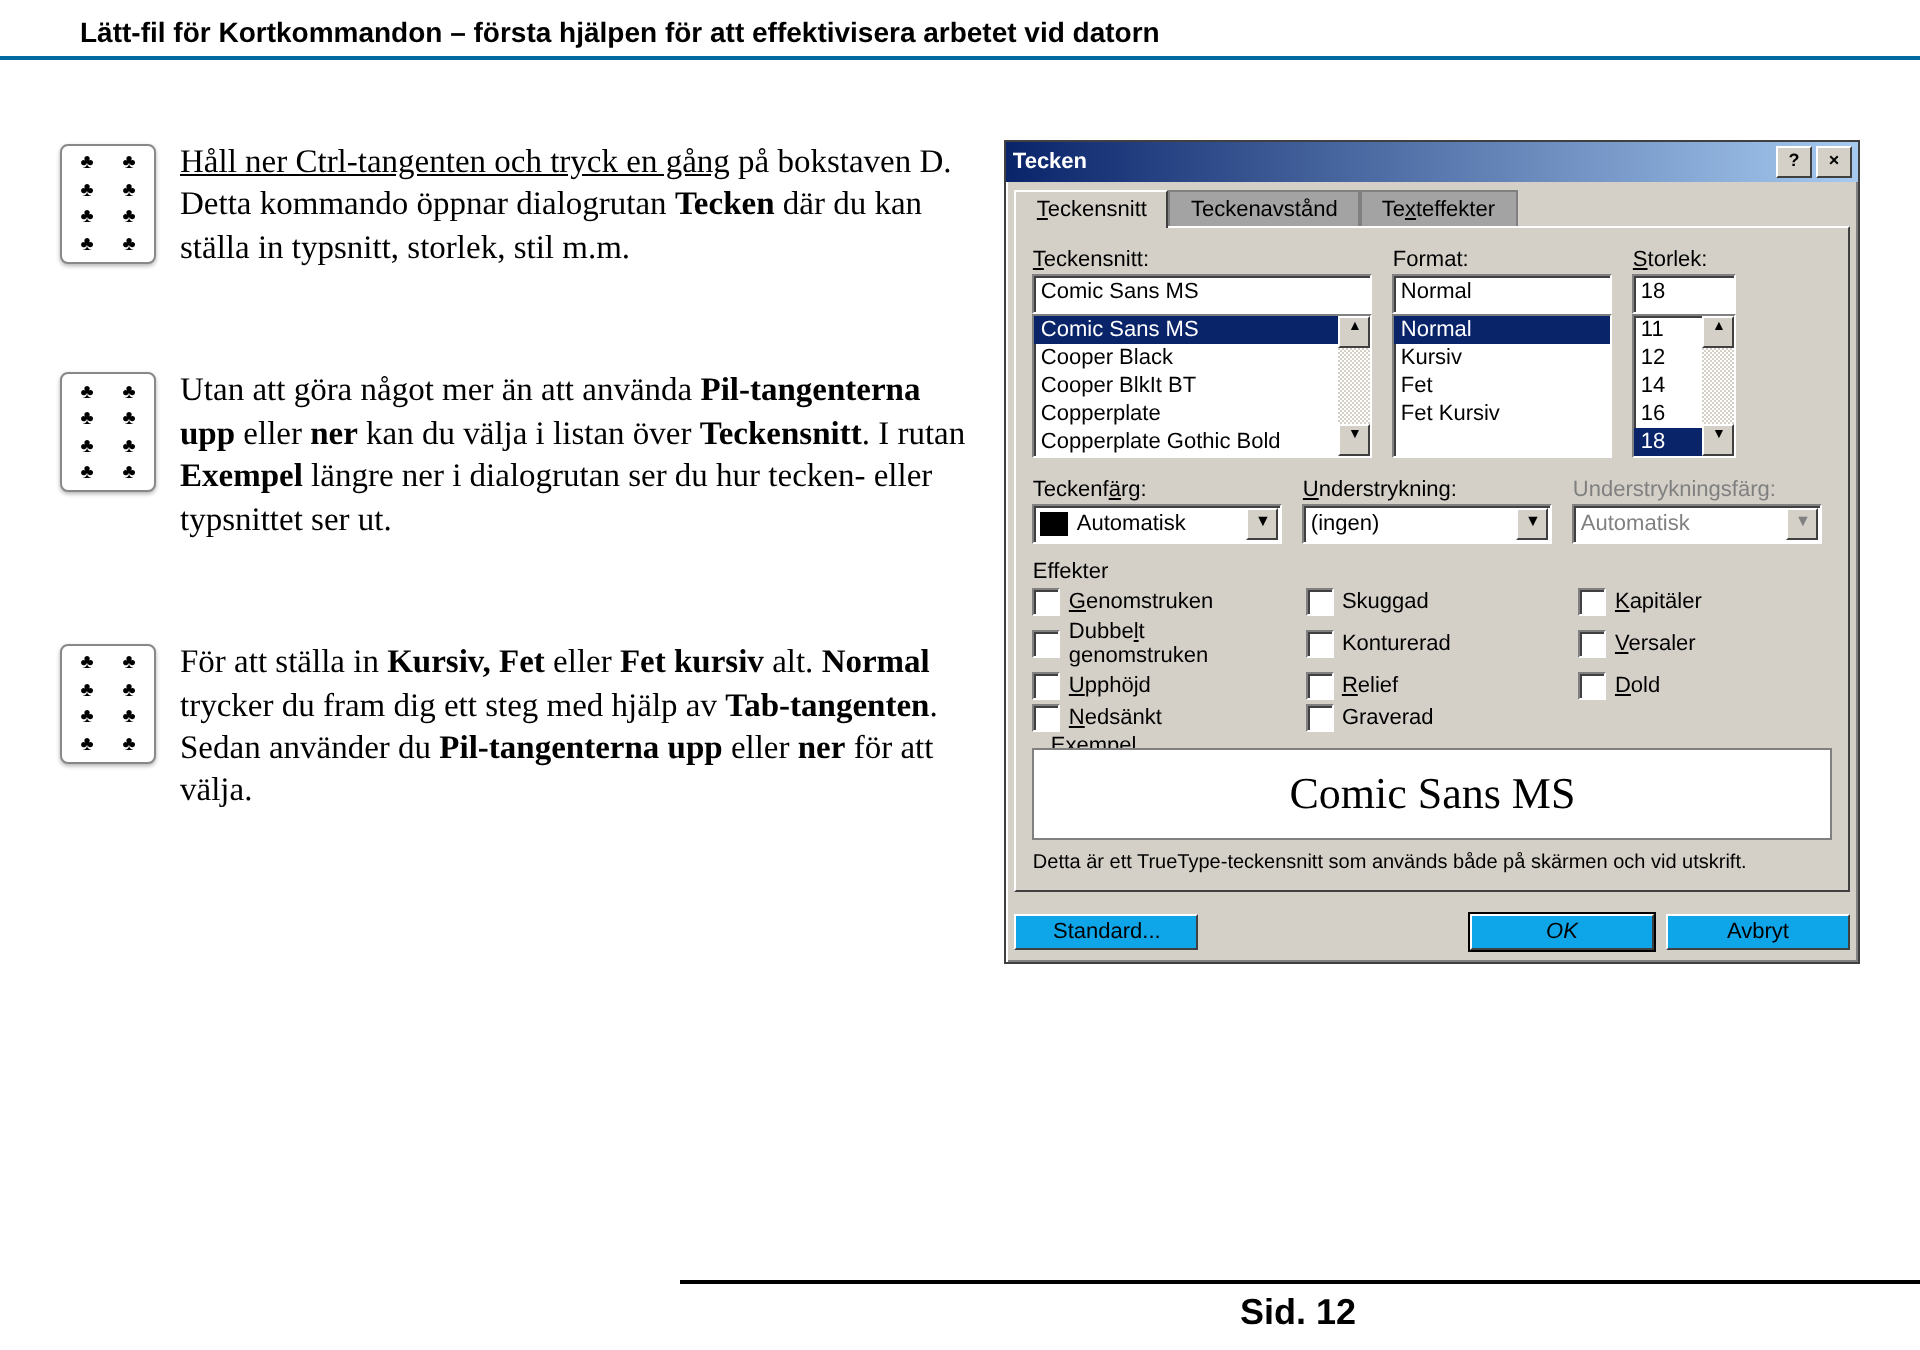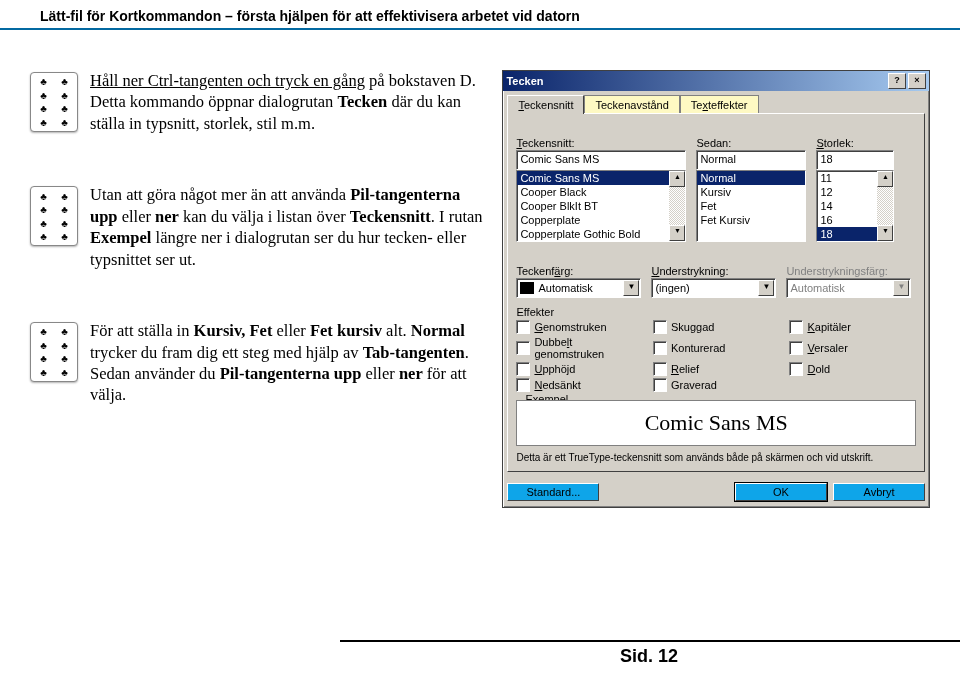--- a/index.html
+++ b/index.html
@@ -90,42 +90,42 @@
     line-height: 12px;
     color: #000;
     font-weight: bold;
   }
   .tabs {
     display: flex;
     padding: 4px 4px 0 4px;
   }
   .tab {
     padding: 3px 10px;
-    background: #fef9c3;
+    background: #a3a3a3;
     border: 1px solid #808080;
     border-bottom: none;
     margin-right: 0px;
     position: relative;
   }
   .tab.active {
     background: #d4d0c8;
     border-color: #fff #404040 #d4d0c8 #fff;
     z-index: 2;
   }
   .tab-panel {
     border: 1px solid #fff;
     border-right-color: #404040;
     border-bottom-color: #404040;
     margin: 0 4px 4px 4px;
     padding: 10px 8px 8px 8px;
     position: relative;
     top: -1px;
   }
   .row { display: flex; gap: 10px; margin-bottom: 2px; }
-  .col { display: flex; flex-direction: column; margin-top: 13px; }
+  .col { display: flex; flex-direction: column; }
   .lbl { margin-bottom: 1px; }
   .input, .combo {
     background: #fff;
     border: 1px solid #808080;
     border-right-color: #fff;
     border-bottom-color: #fff;
     box-shadow: inset 1px 1px 0 #404040;
     padding: 1px 3px;
     font-family: Tahoma, sans-serif;
     font-size: 11px;
@@ -231,21 +231,21 @@
     min-width: 70px;
     padding: 2px 10px;
     background: #0ea5e9;
     border: 1px solid #fff;
     border-right-color: #404040;
     border-bottom-color: #404040;
     text-align: center;
     font-family: Tahoma, sans-serif;
     font-size: 11px;
   }
-  .btn.default { box-shadow: 0 0 0 1px #000; }
+  .btn.default { box-shadow: 0 0 0 1px #000; font-style: italic; }
   .std-btn { margin-right: auto; margin-left: 0; }
   .disabled { color: #808080; justify-content: flex-end; }
   .acc { text-decoration: underline; }
   .footer {
     position: absolute;
     bottom: 8px;
     width: 960px;
     text-align: left;
     padding-left: 300px;
   }
@@ -343,30 +343,30 @@
               <div class="item">Copperplate</div>
               <div class="item">Copperplate Gothic Bold</div>
               <div class="scrollbar">
                 <div class="sb-btn">▲</div>
                 <div class="sb-track"></div>
                 <div class="sb-btn">▼</div>
               </div>
             </div>
           </div>
           <div class="col" style="width:110px">
-            <span class="lbl">Sedan:</span>
+            <span class="lbl">Format:</span>
             <div class="input">Normal</div>
             <div class="listbox">
               <div class="item sel">Normal</div>
               <div class="item">Kursiv</div>
               <div class="item">Fet</div>
               <div class="item">Fet Kursiv</div>
             </div>
           </div>
-          <div class="col" style="width:78px">
+          <div class="col" style="width:52px">
             <span class="lbl"><span class="acc">S</span>torlek:</span>
             <div class="input">18</div>
             <div class="listbox">
               <div class="item">11</div>
               <div class="item">12</div>
               <div class="item">14</div>
               <div class="item">16</div>
               <div class="item sel">18</div>
               <div class="scrollbar">
                 <div class="sb-btn">▲</div>

